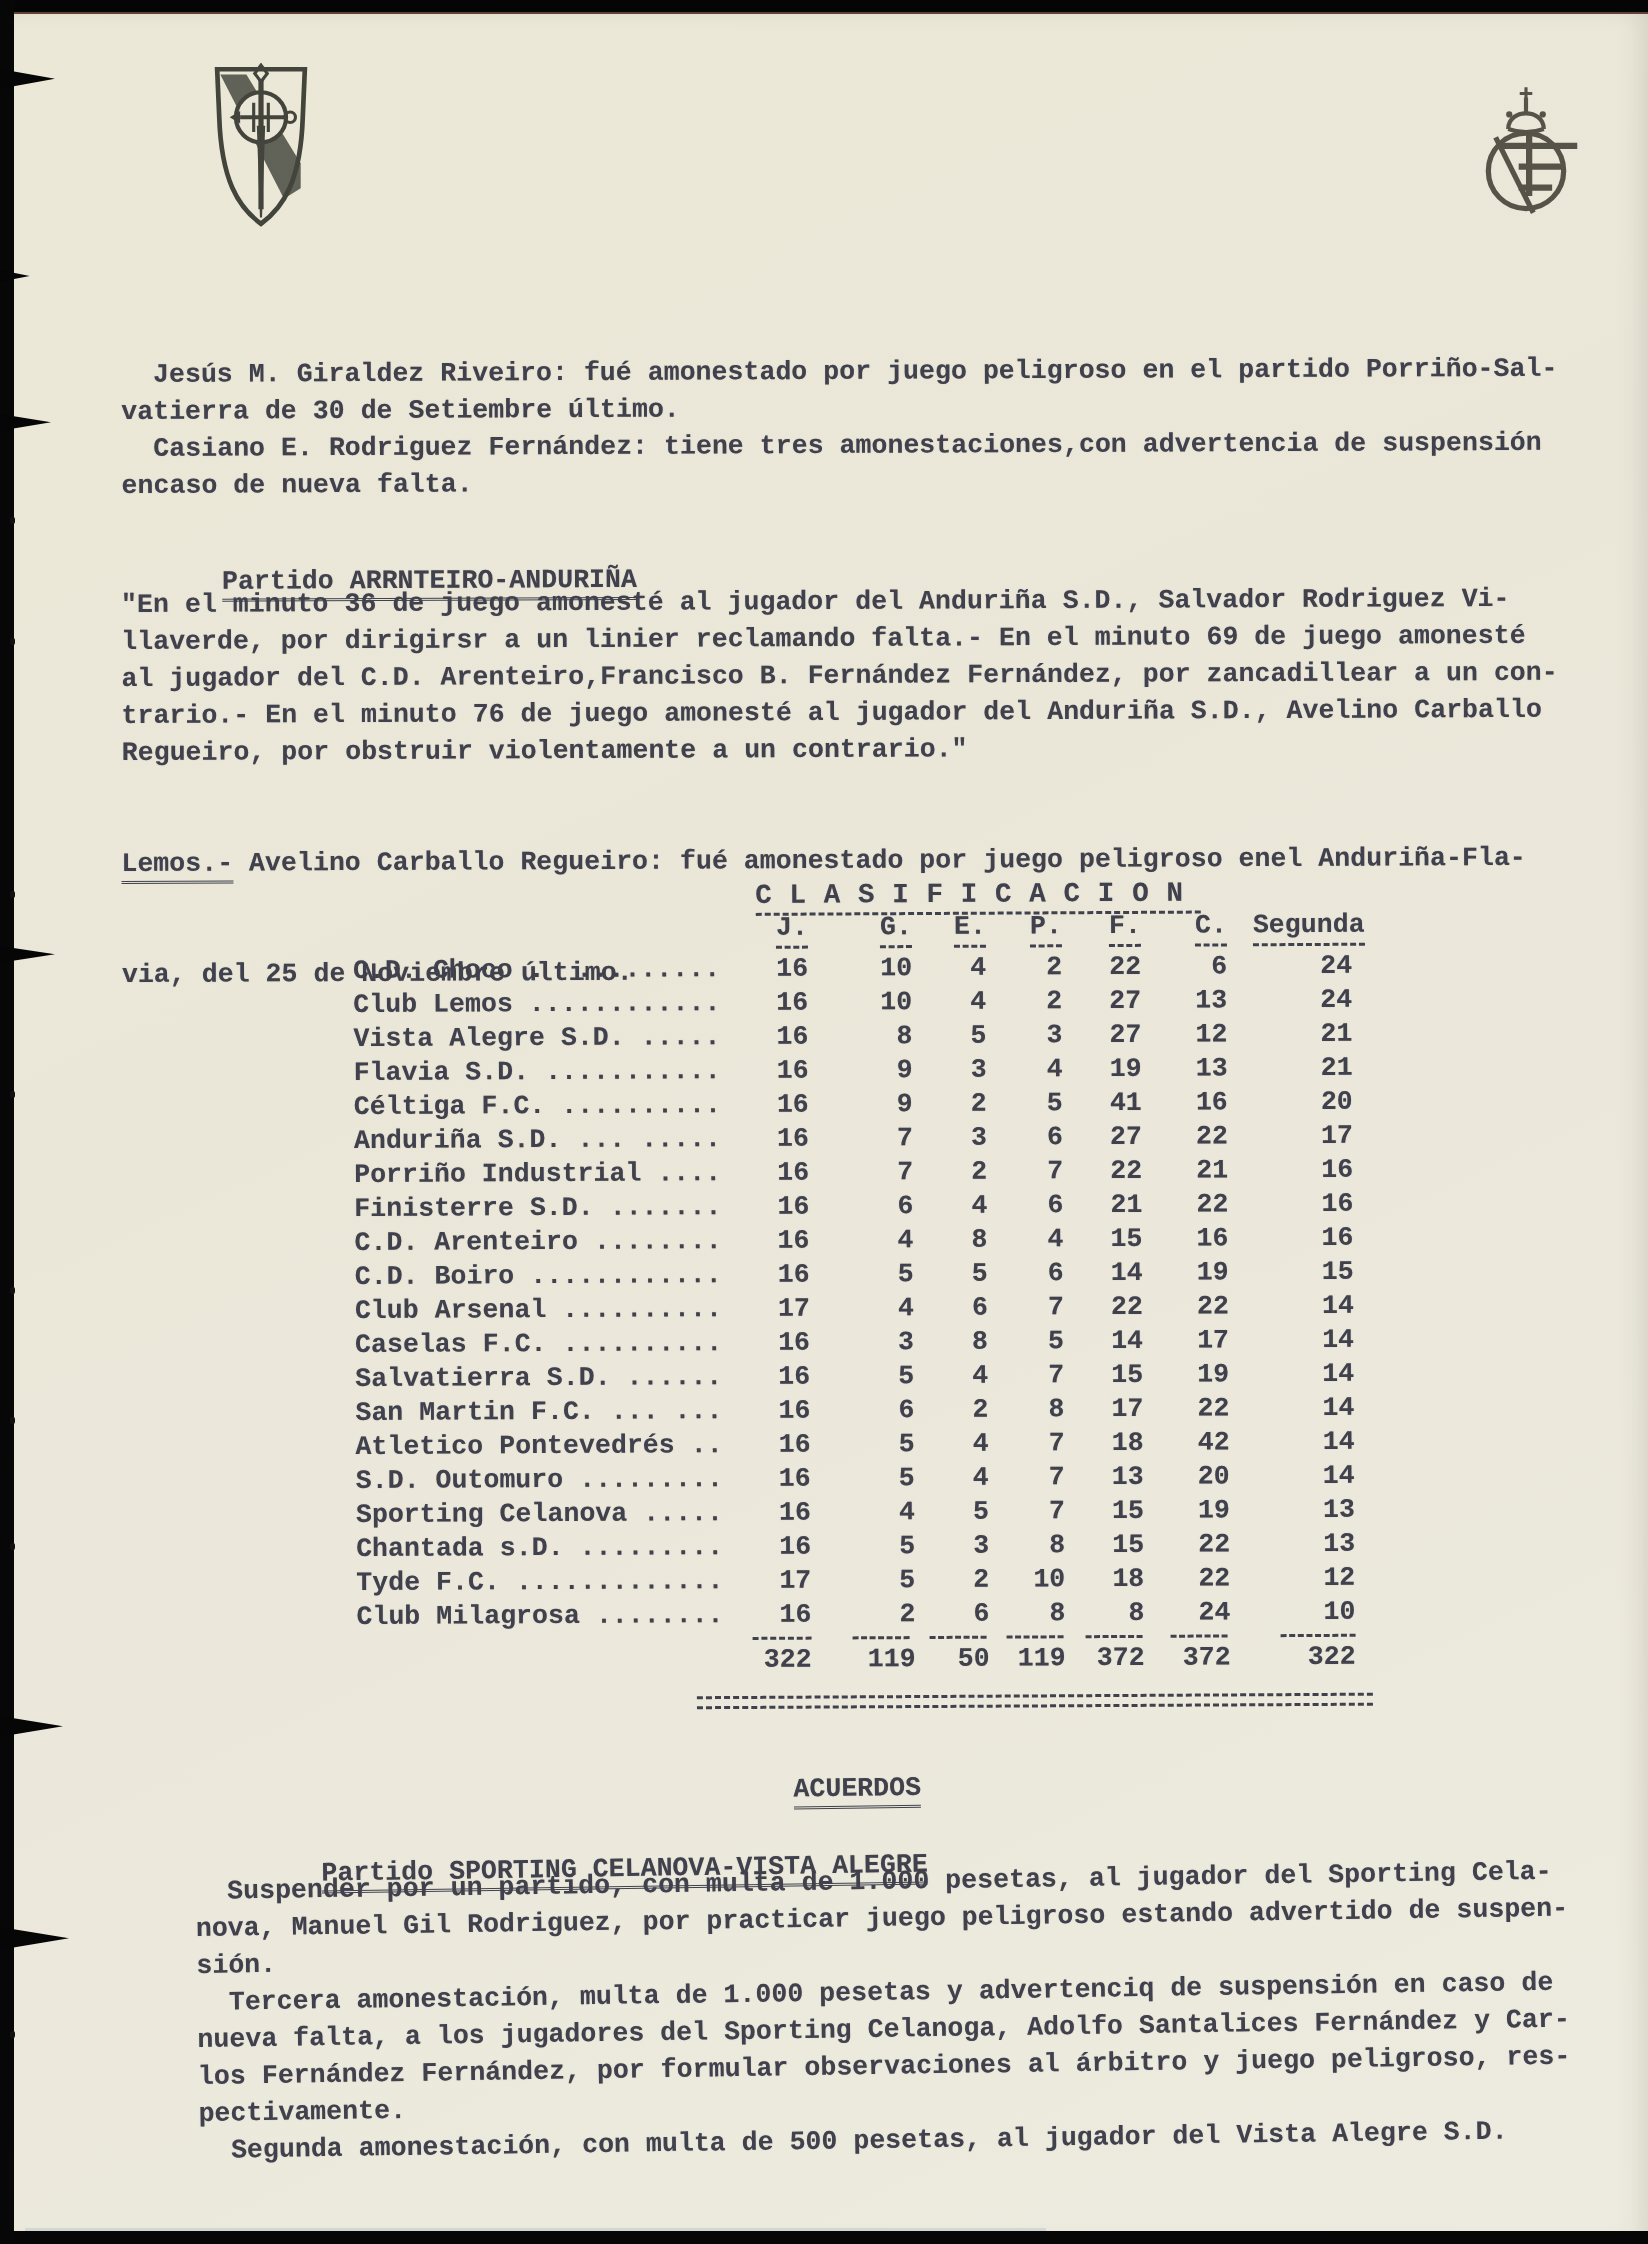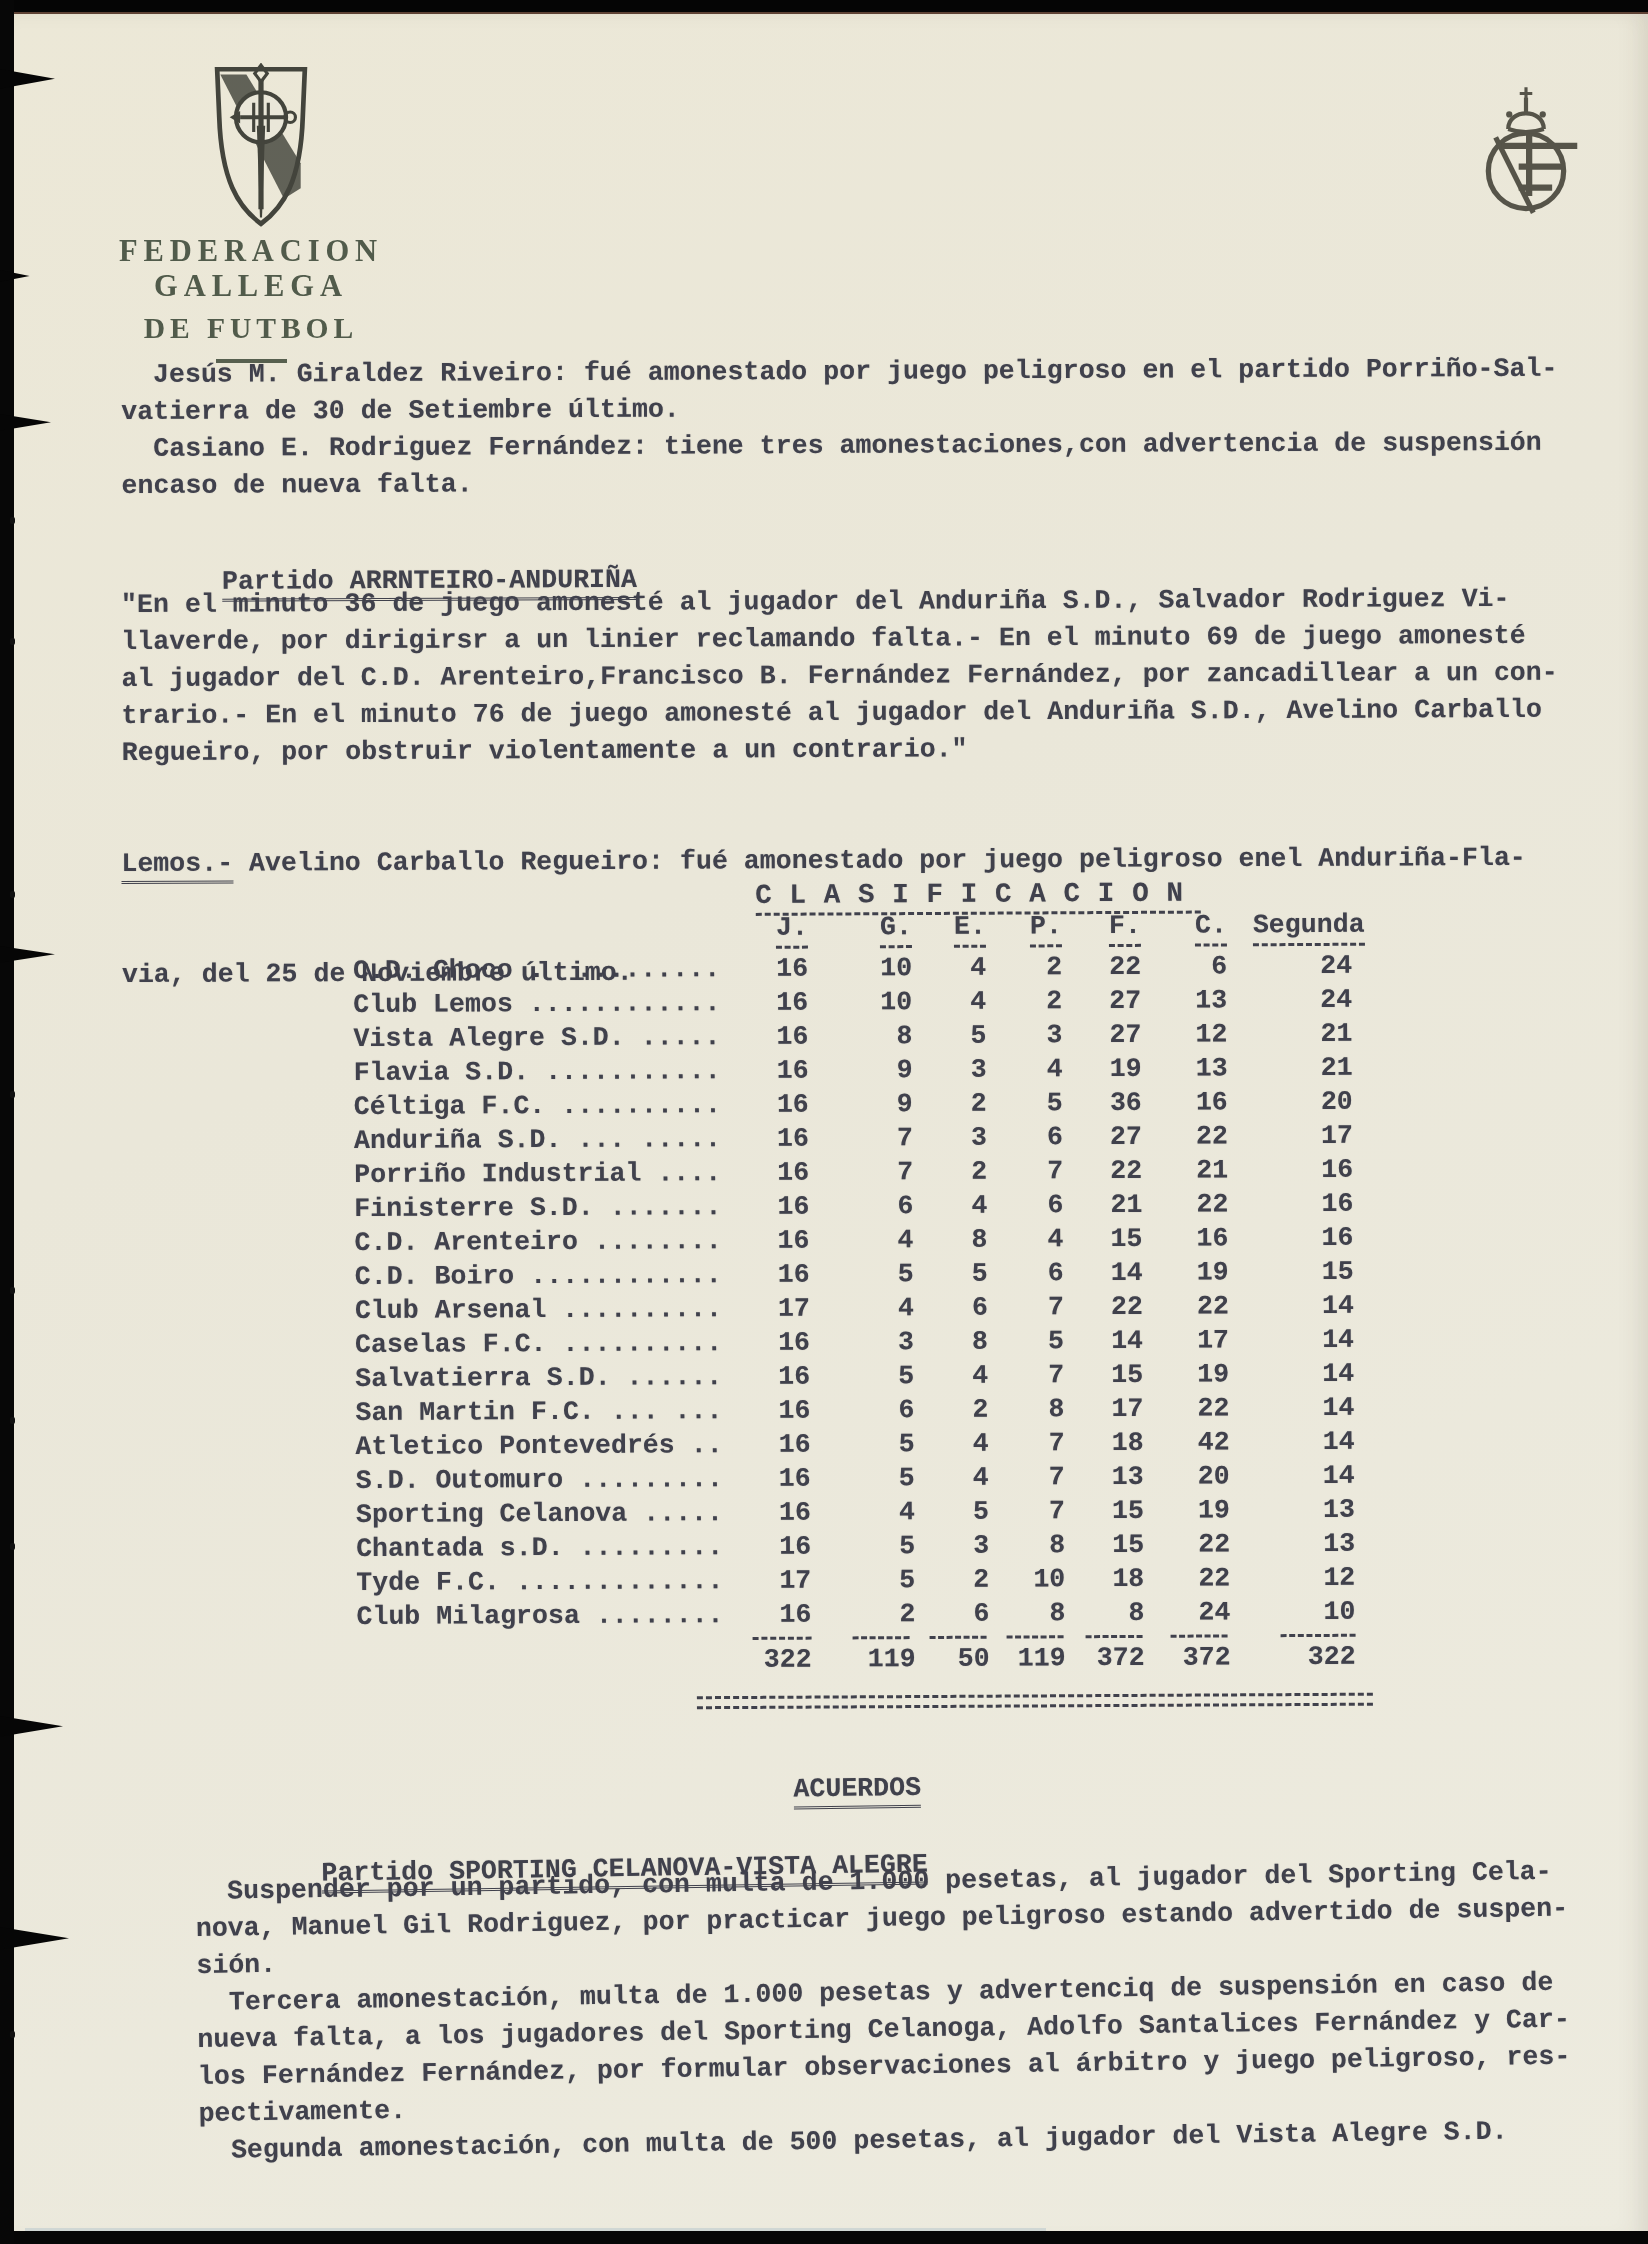--- a/index.html
+++ b/index.html
@@ -79,25 +79,20 @@
     <path d="M48,100 L80,100" stroke="#565449" stroke-width="6"></path>
     <path d="M58,48 L58,108" stroke="#565449" stroke-width="6"></path>
     <path d="M38,44 Q55,50 72,44" stroke="#565449" stroke-width="4" fill="none"></path>
     <path d="M38,44 C38,24 72,24 72,44" stroke="#565449" stroke-width="4" fill="none"></path>
     <path d="M55,14 L55,30" stroke="#565449" stroke-width="4"></path>
     <path d="M49,10 L61,10 M55,4 L55,16" stroke="#565449" stroke-width="3"></path>
     <circle cx="39" cy="30" r="3" fill="#565449"></circle>
     <circle cx="71" cy="30" r="3" fill="#565449"></circle>
   </svg>
 
-  <div class="letterhead">
-    <div class="lh1">FEDERACION GALLEGA</div>
-    <div class="lh2">DE FUTBOL</div>
-    <div class="lh-rule"></div>
-  </div>
 
   <div class="typed tblock tilt-sm" style="left:121px;top:357px;"><div class="tline">  Jesús M. Giraldez Riveiro: fué amonestado por juego peligroso en el partido Porriño-Sal-</div><div class="tline">vatierra de 30 de Setiembre último.</div><div class="tline">  Casiano E. Rodriguez Fernández: tiene tres amonestaciones,con advertencia de suspensión</div><div class="tline">encaso de nueva falta.</div></div>
 
   <div class="typed tilt-sm" style="left:158px;top:537px;">
     <span class="uline">Partido ARRNTEIRO-ANDURIÑA</span>
   </div>
   <div class="typed tblock tilt-sm" style="left:121px;top:587px;"><div class="tline">"En el minuto 36 de juego amonesté al jugador del Anduriña S.D., Salvador Rodriguez Vi-</div><div class="tline">llaverde, por dirigirsr a un linier reclamando falta.- En el minuto 69 de juego amonesté</div><div class="tline">al jugador del C.D. Arenteiro,Francisco B. Fernández Fernández, por zancadillear a un con-</div><div class="tline">trario.- En el minuto 76 de juego amonesté al jugador del Anduriña S.D., Avelino Carballo</div><div class="tline">Regueiro, por obstruir violentamente a un contrario."</div></div>
   <div class="typed tblock tilt-sm" style="left:121px;top:772px;">
     <div class="tline"><span class="uline">Lemos.-</span><span> Avelino Carballo Regueiro: fué amonestado por juego peligroso enel Anduriña-Fla-</span></div>
     <div class="tline">via, del 25 de Noviembre último.</div>
@@ -156,21 +151,21 @@
           <span class="cell c4">19</span>
           <span class="cell c5">13</span>
           <span class="cell c6">21</span>
         </div>
         <div class="trow">
           <span class="club">Céltiga F.C. ..........</span>
           <span class="cell c0">16</span>
           <span class="cell c1">9</span>
           <span class="cell c2">2</span>
           <span class="cell c3">5</span>
-          <span class="cell c4">36</span>
+          <span class="cell c4">41</span>
           <span class="cell c5">16</span>
           <span class="cell c6">20</span>
         </div>
         <div class="trow">
           <span class="club">Anduriña S.D. ... .....</span>
           <span class="cell c0">16</span>
           <span class="cell c1">7</span>
           <span class="cell c2">3</span>
           <span class="cell c3">6</span>
           <span class="cell c4">27</span>

